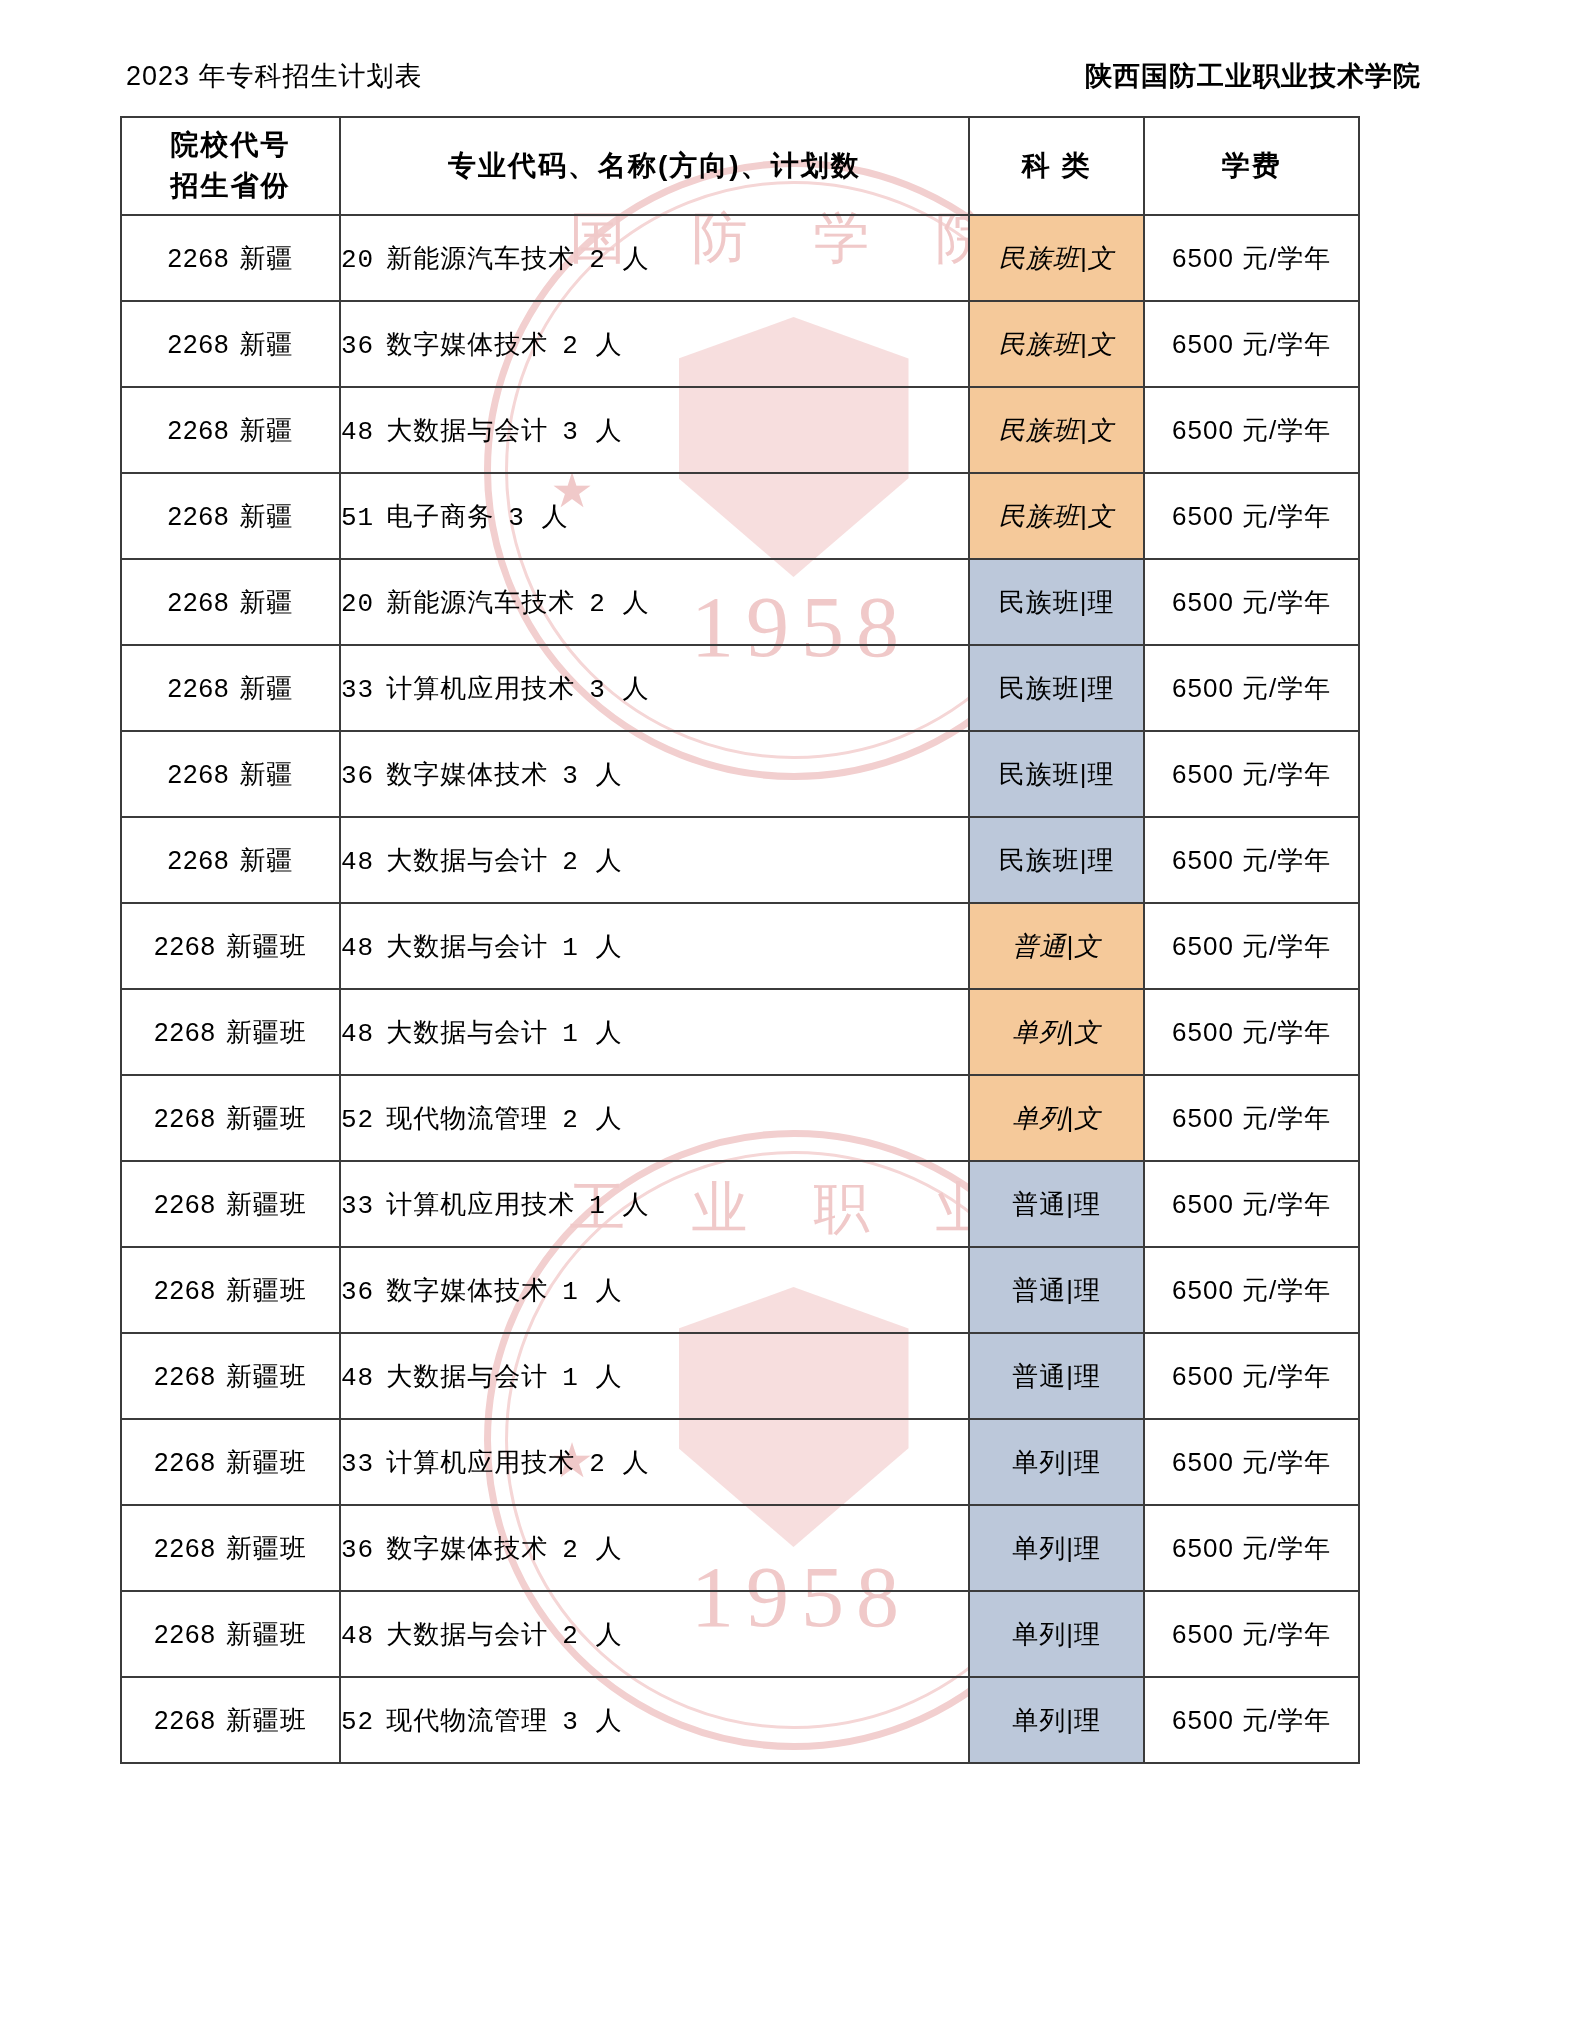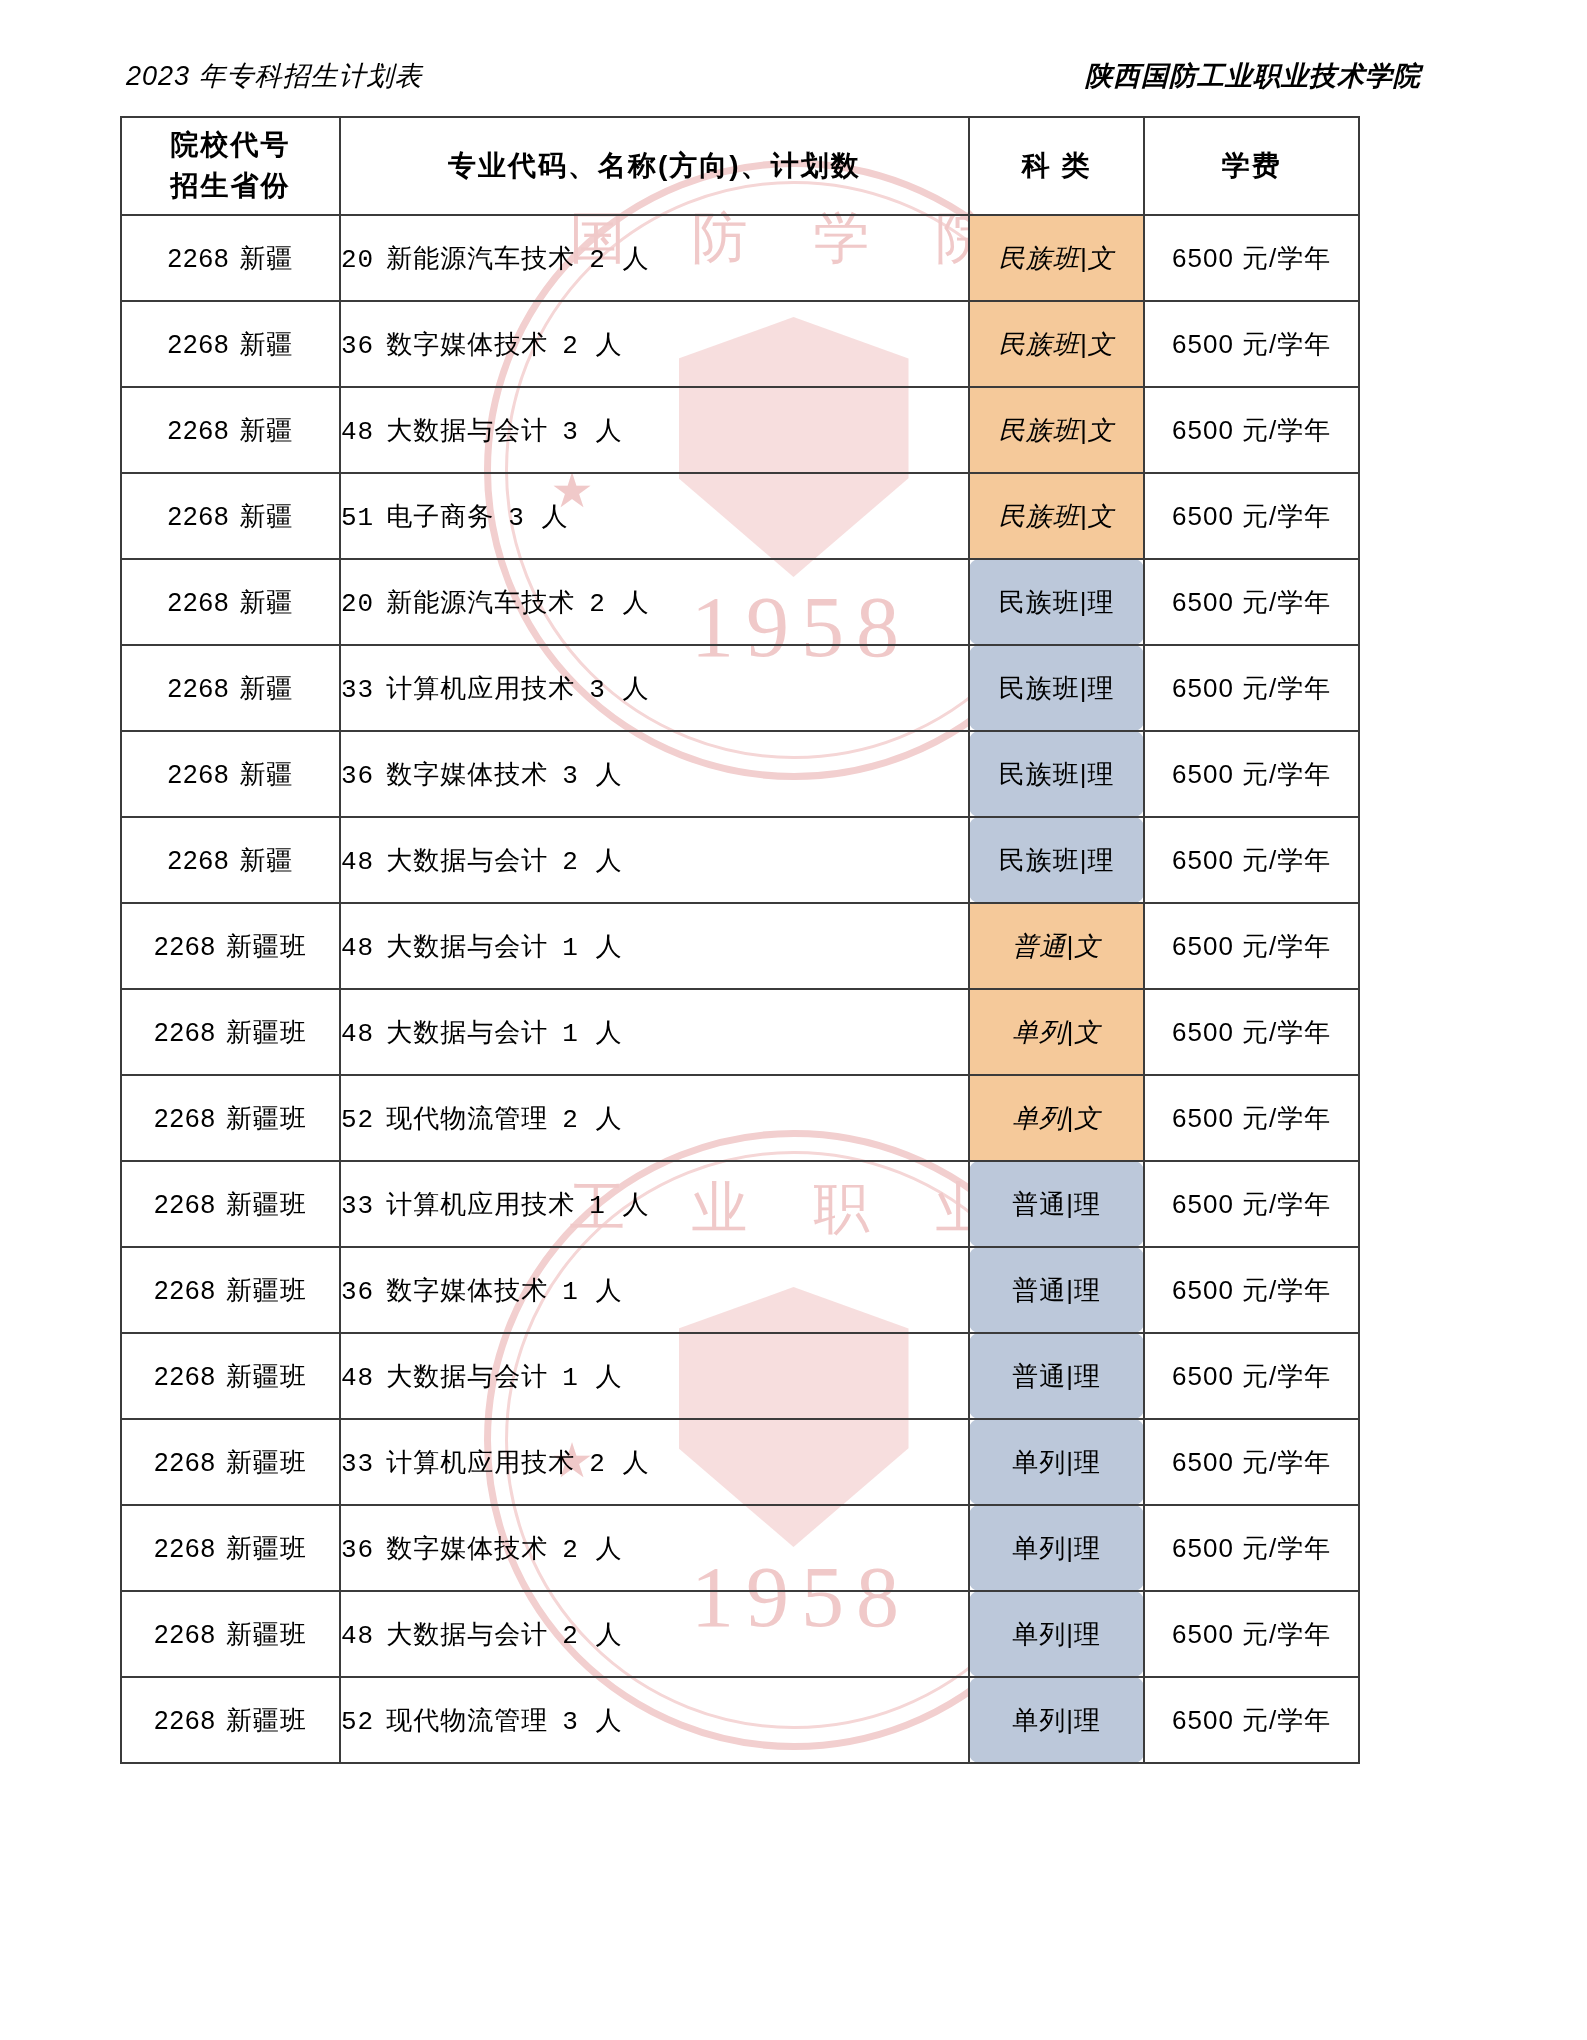--- a/index.html
+++ b/index.html
@@ -108,21 +108,20 @@
 
   
   .doc-header {
     position: relative;
     z-index: 2;
     display: flex;
     justify-content: space-between;
     align-items: baseline;
     margin-bottom: 22px;
     padding: 0 6px;
-    font-style: italic;
   }
   .doc-header .left {
     font-size: 27px;
     letter-spacing: 1px;
   }
   .doc-header .right {
     font-size: 27px;
     font-weight: bold;
     letter-spacing: 1px;
     margin-right: 40px;
@@ -181,21 +180,21 @@
   td.major .mcount { margin-left: 14px; }
   td.kelei {
     text-align: center;
     letter-spacing: 1px;
   }
   td.fee {
     text-align: center;
     letter-spacing: 1px;
   }
   td.kelei.wen { background: #f5c99a; font-style: italic; }
-  td.kelei.li  { background: #bcc8da; border-radius: 10px; }
+  td.kelei.li  { background: #bcc8da; }
 </style>
 </head>
 <body>
 
 <div class="page">
 
   <div class="watermark">
     <div class="wm-seal top">
       <div class="inner-ring"></div>
       <div class="wm-text-arc">国 防 学 院</div>

